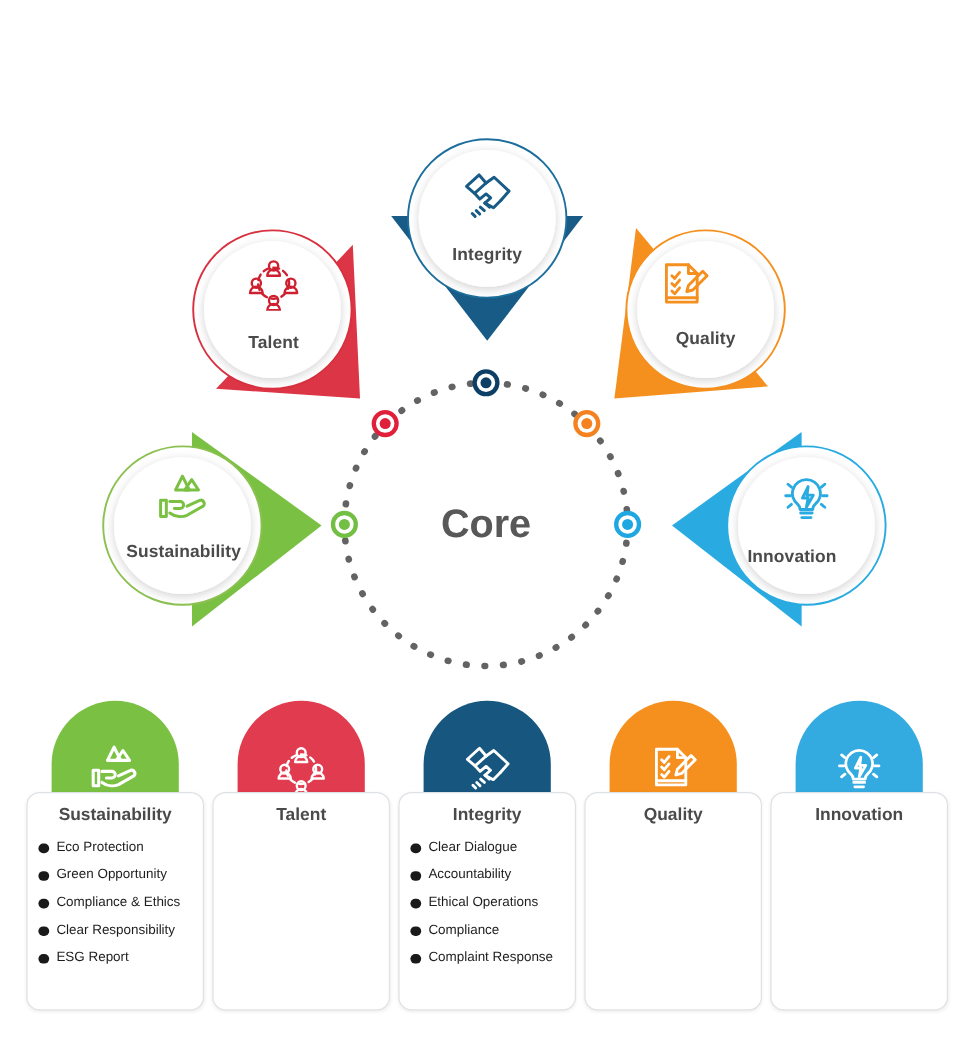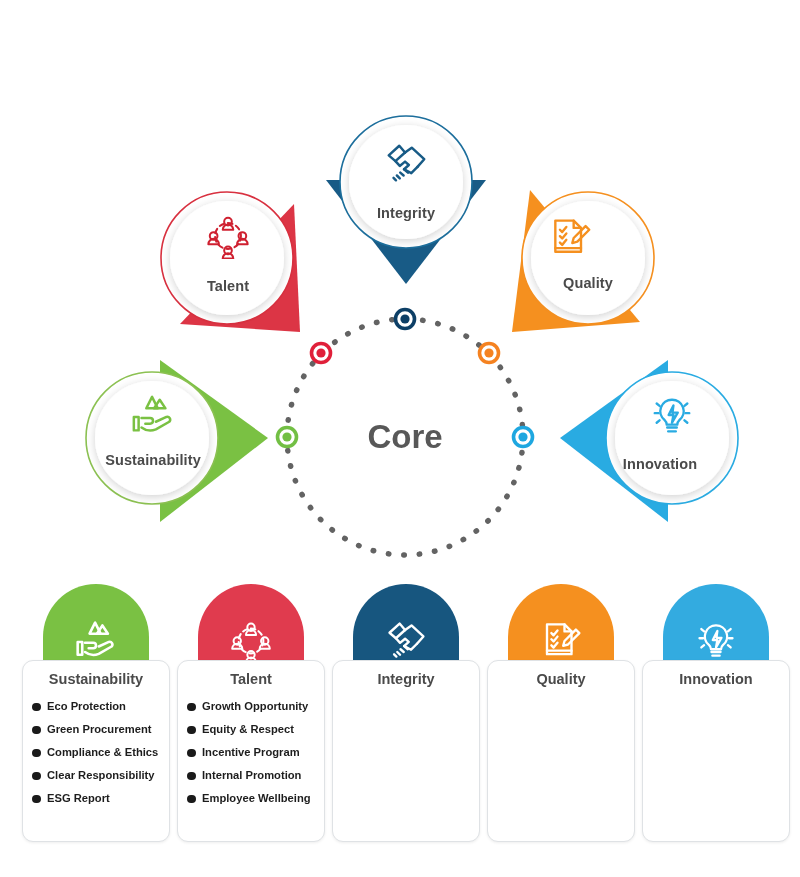--- a/index.html
+++ b/index.html
@@ -104,21 +104,21 @@
     padding: 10px 9px 8px 9px;
   }
   .card-title {
     text-align: center;
     font-size: 14.5px;
     font-weight: 700;
     color: #4a4a4a;
     margin-bottom: 13px;
     white-space: nowrap;
   }
-  .card-list { list-style: none; margin: 0; padding: 0; font-weight: bold; }
+  .card-list { list-style: none; margin: 0; padding: 0; }
   .card-list li {
     font-size: 11.2px;
     color: #1d1d1d;
     line-height: 1.08;
     padding: 0 0 0 15px;
     margin-bottom: 11px;
     position: relative;
     white-space: nowrap;
   }
   .card-list li::before {
@@ -275,21 +275,21 @@
           <path d="M31 7 L25 16 h12 z"></path>
           <path d="M4 25 h5 v14 h-5 z"></path>
           <path d="M12 26 h9 a3 3 0 0 1 0 6 h-5"></path>
           <path d="M12 36 c4 3 10 4 15 2 l14 -8 a3 3 0 0 0 -3 -5 l-11 5"></path>
         </svg>
       </div>
       <div class="card-body">
         <div class="card-title">Sustainability</div>
         <ul class="card-list">
           <li>Eco Protection</li>
-          <li>Green Procurement</li>
+          <li>Green Opportunity</li>
           <li>Compliance &amp; Ethics</li>
           <li>Clear Responsibility</li>
           <li>ESG Report</li>
         </ul>
       </div>
     </div>
 
     <div class="card" style="left:177px;">
       <div class="card-dome" style="background:#e03b4e;">
         <svg width="44" height="44" viewBox="0 0 48 48" fill="none" stroke="#ffffff" stroke-width="2.2" stroke-linejoin="round" stroke-linecap="round">
@@ -299,42 +299,42 @@
           <circle cx="24" cy="39" r="4"></circle>
             <path d="M18.5 47.5a5.5 5.5 0 0 1 11 0z"></path>
           <circle cx="9" cy="24" r="4"></circle>
             <path d="M3.5 32.5a5.5 5.5 0 0 1 11 0z"></path>
           <circle cx="39" cy="24" r="4"></circle>
             <path d="M33.5 32.5a5.5 5.5 0 0 1 11 0z"></path>
         </svg>
       </div>
       <div class="card-body">
         <div class="card-title">Talent</div>
-        <ul class="card-list">
-          <li>Growth Opportunity</li>
-          <li>Equity &amp; Respect</li>
-          <li>Incentive Program</li>
-          <li>Internal Promotion</li>
-          <li>Employee Wellbeing</li>
-        </ul>
       </div>
     </div>
 
     <div class="card" style="left:332px;">
       <div class="card-dome" style="background:#17567f;">
         <svg width="44" height="44" viewBox="0 0 48 48" fill="none" stroke="#ffffff" stroke-width="2.6" stroke-linejoin="round" stroke-linecap="round">
           <path d="M23 12 L13 21 L17.5 26 L23 21.5 L27 25 L22 29.5"></path>
           <path d="M23 12 L30 7 L43 19 L36 27"></path>
           <path d="M13 21 L6 15 L17 5 L23 12"></path>
           <path d="M22 29.5 L26 33 M18 33 L21.5 36 M14.5 36 L17.5 39 M11 38.5 L13.5 41"></path>
           <path d="M36 27 L29.5 33.5 L22 29.5"></path>
         </svg>
       </div>
       <div class="card-body">
         <div class="card-title">Integrity</div>
+        <ul class="card-list">
+          <li>Clear Dialogue</li>
+          <li>Accountability</li>
+          <li>Ethical Operations</li>
+          <li>Compliance</li>
+          <li>Complaint Response</li>
+        </ul>
       </div>
     </div>
 
     <div class="card" style="left:487px;">
       <div class="card-dome" style="background:#f5901f;">
         <svg width="42" height="42" viewBox="0 0 48 48" fill="none" stroke="#ffffff" stroke-width="2.7" stroke-linejoin="round" stroke-linecap="round">
           <path d="M8 5 h20 l8 8 v26 h-28 z"></path>
           <path d="M28 5 v8 h8"></path>
           <path d="M8 35 h28"></path>
           <path d="M13 15 l2.5 2.5 L20 12"></path>

